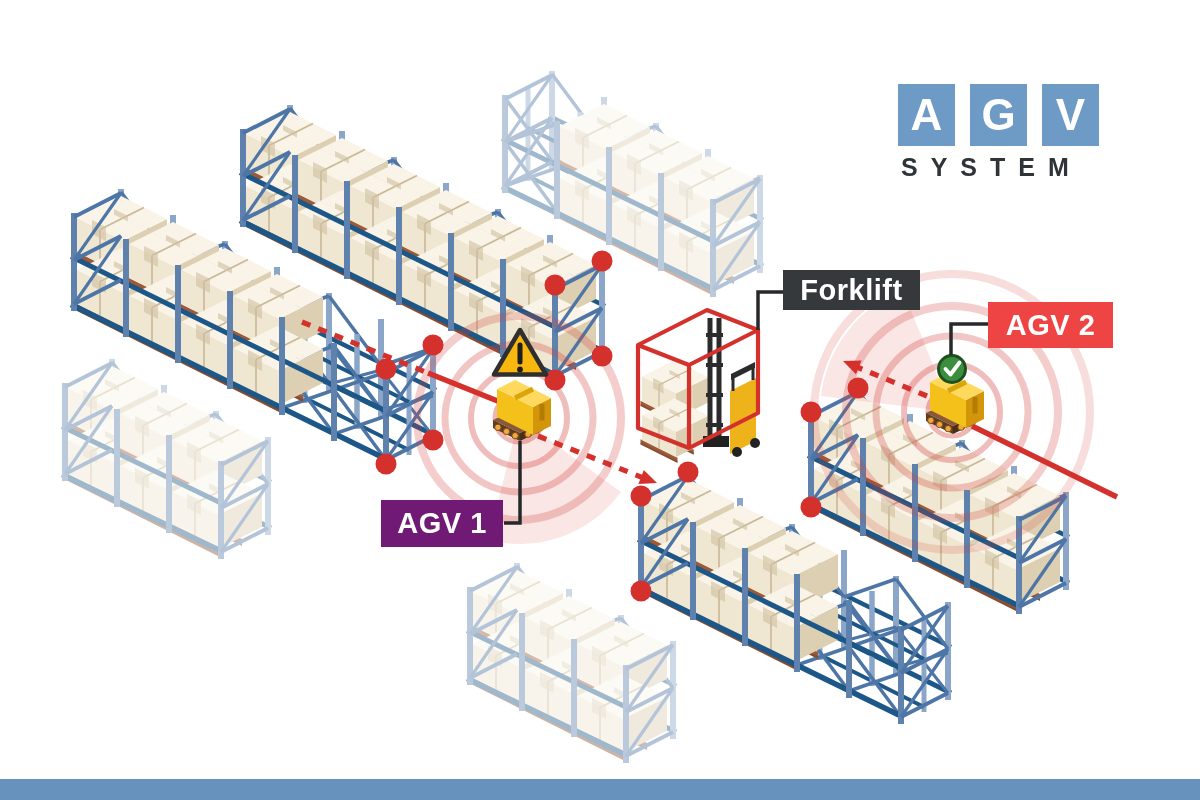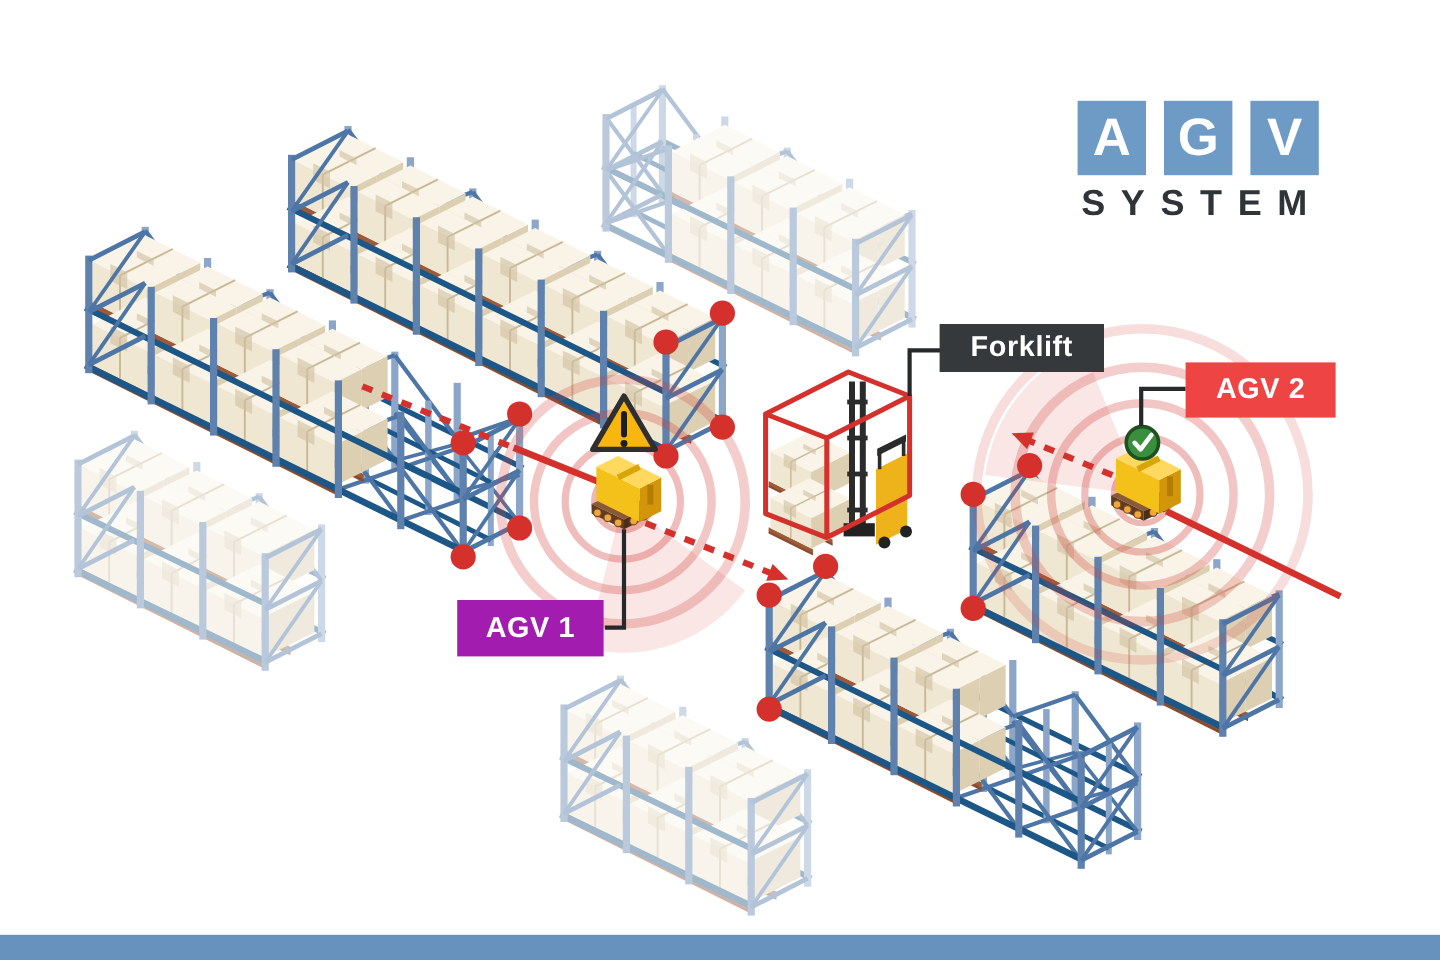--- a/index.html
+++ b/index.html
@@ -1,28 +1,28 @@
 <!DOCTYPE html>
 <html><head>
 <meta charset="utf-8">
 <style>
   html,body{margin:0;padding:0;background:#fff;}
   #stage{position:relative;width:1200px;height:800px;background:#ffffff;overflow:hidden;
          font-family:"Liberation Sans",sans-serif;}
   #scene{position:absolute;left:0;top:0;width:1200px;height:800px;}
   .lbl{position:absolute;display:flex;align-items:center;justify-content:center;
-       font-weight:600;font-size:24px;letter-spacing:0.5px;}
+       font-weight:600;font-size:29px;letter-spacing:0.5px;}
   #label-forklift{left:783px;top:270px;width:137px;height:40px;}
   #label-agv1{left:381px;top:500px;width:122px;height:47px;}
   #label-agv2{left:988px;top:302px;width:125px;height:46px;}
   #logo{position:absolute;left:898px;top:84px;}
   .logo-row{display:flex;gap:15px;}
   .logo-sq{width:57px;height:62px;display:flex;align-items:center;justify-content:center;
            font-weight:700;font-size:44px;}
-  .logo-word{margin-top:7px;margin-left:3px;font-weight:700;font-size:30px;letter-spacing:13px;}
+  .logo-word{margin-top:7px;margin-left:3px;font-weight:700;font-size:25px;letter-spacing:13px;}
   #footer-bar{position:absolute;left:0;top:779px;width:1200px;height:21px;}
 </style>
 </head>
 <body>
 
 <div id="stage">
   <svg id="scene" viewBox="0 0 1200 800">
       <g opacity="0.42">
         <line x1="549" y1="162" x2="763" y2="266" stroke="#1d5787" stroke-width="5"></line>
         <line x1="549" y1="116" x2="763" y2="220" stroke="#1d5787" stroke-width="4.5"></line>
@@ -1256,21 +1256,21 @@
   <polyline points="945.5,369 950.5,374.5 959.5,362.5" fill="none" stroke="#ffffff" stroke-width="3.8" stroke-linecap="round" stroke-linejoin="round"></polyline>
 </g>
       <g stroke="#26282a" stroke-width="3.5" fill="none">
   <path d="M758,330 L758,292 L784,292"></path>
   <path d="M988,324 L951,324 L951,355"></path>
   <path d="M520,441 L520,523 L504,523"></path>
 </g>
     </svg>
 
   <div class="lbl" id="label-forklift" style="background: rgb(54, 57, 60); color: rgb(255, 255, 255);">Forklift</div>
-  <div class="lbl" id="label-agv1" style="background: #a21caf; color: rgb(255, 255, 255);">AGV 1</div>
+  <div class="lbl" id="label-agv1" style="background: #701a75; color: rgb(255, 255, 255);">AGV 1</div>
   <div class="lbl" id="label-agv2" style="background: #ef4444; color: rgb(255, 255, 255);">AGV 2</div>
 
   <div id="logo">
     <div class="logo-row">
       <div class="logo-sq" style="background: rgb(110, 154, 198); color: rgb(255, 255, 255);">A</div>
       <div class="logo-sq" style="background: rgb(110, 154, 198); color: rgb(255, 255, 255);">G</div>
       <div class="logo-sq" style="background: rgb(110, 154, 198); color: rgb(255, 255, 255);">V</div>
     </div>
     <div class="logo-word" style="color: rgb(47, 52, 56);">SYSTEM</div>
   </div>

